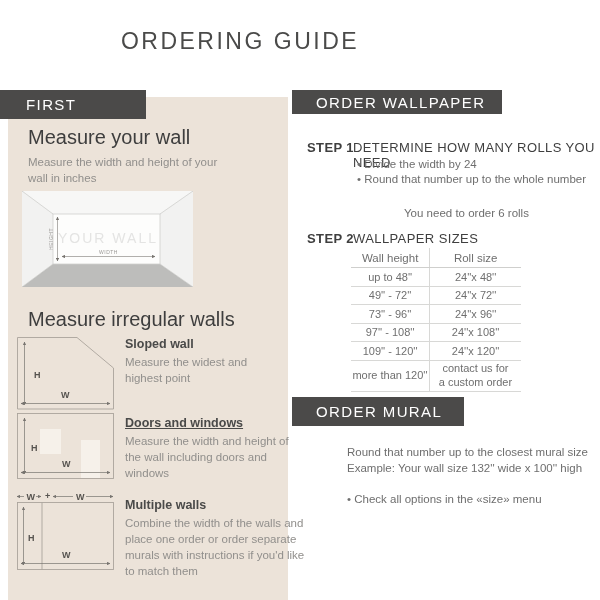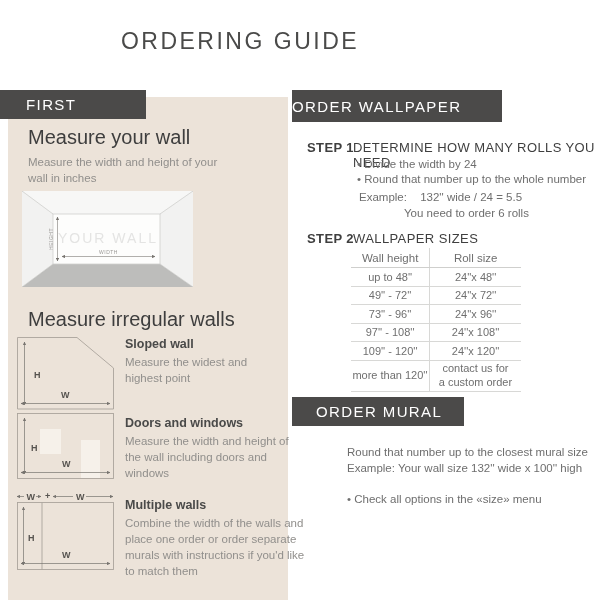--- a/index.html
+++ b/index.html
@@ -7,21 +7,21 @@
         font-family:"Liberation Sans", sans-serif;color:#3e3e3e;}
   .abs{position:absolute;}
   
   .title{left:0;top:28px;width:480px;text-align:center;font-size:23px;letter-spacing:2.5px;
          font-weight:500;color:#4a4a49;}
   
   .beige{left:8px;top:97px;width:280px;height:503px;background:#ece3d9;}
   .bar{background:#4b4a49;color:#ffffff;display:flex;align-items:center;
        font-size:15px;letter-spacing:1.4px;font-weight:500;}
   .bar-first{left:0;top:90px;width:146px;height:29px;padding-left:26px;box-sizing:border-box;}
-  .bar-wallpaper{left:292px;top:90px;width:210px;height:32px;box-sizing:border-box;}
+  .bar-wallpaper{left:292px;top:90px;width:210px;height:24px;padding-left:24px;box-sizing:border-box;}
   .bar-mural{left:292px;top:397px;width:172px;height:29px;padding-left:24px;box-sizing:border-box;}
   
   .h-left{font-size:20px;font-weight:500;color:#3e3e3e;}
   .sub{font-size:11.5px;line-height:1.38;color:#918f8c;}
   .item-title{font-size:12.5px;font-weight:700;color:#4a4a49;}
   
   .step-label{font-size:13px;font-weight:700;color:#3f3f3f;letter-spacing:.4px;text-align:right;}
   .step-head{font-size:13px;font-weight:500;color:#3f3f3f;letter-spacing:.4px;}
   .body-txt{font-size:11.5px;line-height:15.6px;color:#6e6e6e;}
   
@@ -94,21 +94,21 @@
 
   <svg class="abs" style="left:17px;top:413px;" width="97" height="66" viewBox="0 0 97 66">
     <rect x="0.5" y="0.5" width="96" height="65" fill="none" stroke="#aaa49c" stroke-width="0.9"></rect>
     <rect x="23" y="16" width="21" height="25" fill="#f6f1ea"></rect>
     <rect x="64" y="27" width="19" height="38" fill="#f6f1ea"></rect>
     <line x1="7.5" y1="5" x2="7.5" y2="61" stroke="#77746f" stroke-width="0.7" marker-start="url(#arrE)" marker-end="url(#arrE)"></line>
     <text x="14" y="38" class="dlabel">H</text>
     <line x1="4" y1="59.5" x2="93" y2="59.5" stroke="#77746f" stroke-width="0.7" marker-start="url(#arrE)" marker-end="url(#arrE)"></line>
     <text x="45" y="54" class="dlabel">W</text>
   </svg>
-  <div class="abs item-title" style="left:125px;top:416px;">Doors and windows</div>
+  <div class="abs item-title" style="left:125px;top:416px;text-decoration:underline;">Doors and windows</div>
   <div class="abs sub" style="left:125px;top:434px;width:165px;">Measure the width and height of the wall including doors and windows</div>
 
   <svg class="abs" style="left:17px;top:487px;" width="97" height="15" viewBox="0 0 97 15">
     <line x1="0" y1="9.5" x2="7" y2="9.5" stroke="#77746f" stroke-width="0.7" marker-start="url(#arrE)"></line>
     <text x="9.5" y="12.5" class="dlabel">W</text>
     <line x1="19" y1="9.5" x2="24" y2="9.5" stroke="#77746f" stroke-width="0.7" marker-end="url(#arrE)"></line>
     <text x="28" y="12" class="dlabel">+</text>
     <line x1="36" y1="9.5" x2="56" y2="9.5" stroke="#77746f" stroke-width="0.7" marker-start="url(#arrE)"></line>
     <text x="59" y="12.5" class="dlabel">W</text>
     <line x1="69" y1="9.5" x2="96" y2="9.5" stroke="#77746f" stroke-width="0.7" marker-end="url(#arrE)"></line>
@@ -125,24 +125,20 @@
   <div class="abs sub" style="left:125px;top:516px;width:180px;">Combine the width of the walls and place one order or order separate murals with instructions if you'd like to match them</div>
 
   <div class="abs bar bar-wallpaper">
     <span>ORDER WALLPAPER</span>
   </div>
 
   <div class="abs step-label" style="left:307px;top:140px;">STEP 1</div>
   <div class="abs step-head" style="left:353px;top:140px;">DETERMINE HOW MANY ROLLS YOU NEED</div>
   <div class="abs body-txt" style="left:357px;top:157px;">• Divide the width by 24</div>
   <div class="abs body-txt" style="left:357px;top:172px;">• Round that number up to the whole number</div>
-  <div class="abs body-txt" style="left:359px;top:190px;">
-    <span>Example:</span>
-    <span style="margin-left:10px;">132'' wide / 24 = 5.5</span>
-  </div>
   <div class="abs body-txt" style="left:404px;top:206px;">You need to order 6 rolls</div>
 
   <div class="abs step-label" style="left:307px;top:231px;">STEP 2</div>
   <div class="abs step-head" style="left:353px;top:231px;">WALLPAPER SIZES</div>
 
   <div class="abs szTable">
     <div class="szRow head">
       <div class="c1">Wall height</div>
       <div class="c2">Roll size</div>
     </div>

